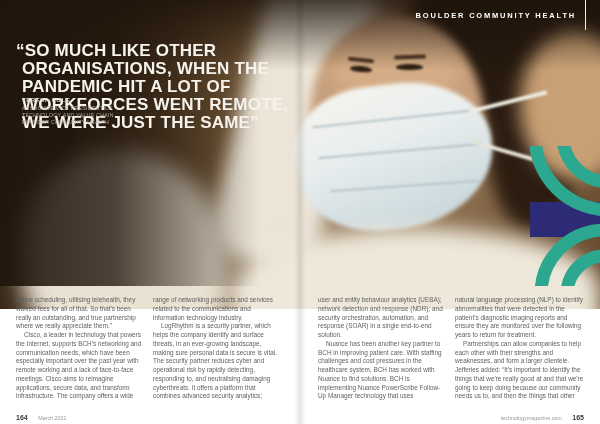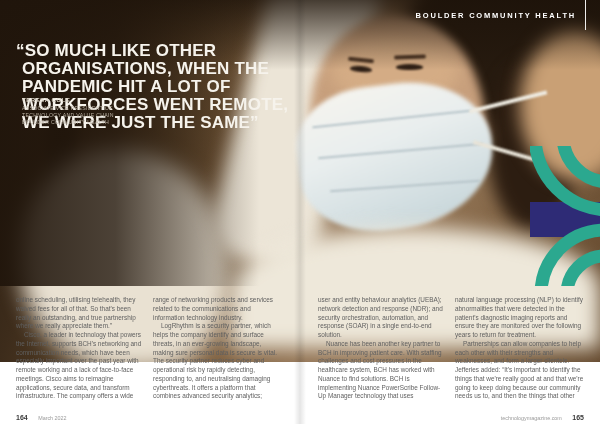--- a/index.html
+++ b/index.html
@@ -1,21 +1,21 @@
 <!DOCTYPE html>
 <html><head>
 <meta charset="utf-8">
 <style>
   * { margin:0; padding:0; box-sizing:border-box; }
   html,body { width:600px; height:424px; }
   body { font-family:"Liberation Sans", sans-serif; background:#ffffff; overflow:hidden; }
   .spread { position:relative; width:600px; height:424px; background:#ffffff; overflow:hidden; }
 
   
-  .photo { position:absolute; left:0; top:0; width:600px; height:362px; overflow:hidden;
+  .photo { position:absolute; left:0; top:0; width:600px; height:309px; overflow:hidden;
            background:linear-gradient(105deg,#2a1e12 0%,#3d2c1b 14%,#5a4329 28%,#7a5c3c 42%,#8f7050 55%,#97795a 68%,#7e6142 84%,#64492e 100%); }
   .blob { position:absolute; }
   .top-shade { position:absolute; left:0; top:0; width:600px; height:70px;
                background:linear-gradient(to bottom, rgba(28,18,9,.8), rgba(28,18,9,0)); }
   .door-bar { left:46px; top:90px; width:30px; height:200px; background:#1d140c; filter:blur(6px); opacity:.75; }
   .arm-elbow { left:20px; top:150px; width:210px; height:220px; background:#e9e1d2; border-radius:45% 55% 40% 50%; filter:blur(11px); }
   .forearm { left:242px; top:-60px; width:110px; height:330px; background:#ece5d7; border-radius:40px; transform:rotate(14deg); filter:blur(9px); }
   .hair-top { left:400px; top:-50px; width:260px; height:180px; background:#261a0f; border-radius:50%; filter:blur(9px); }
   .hair-side { left:488px; top:60px; width:90px; height:170px; background:#2c1d11; border-radius:50%; filter:blur(8px); }
   .hand-right { left:520px; top:30px; width:110px; height:150px; background:#c9a075; border-radius:50%; filter:blur(9px); }

